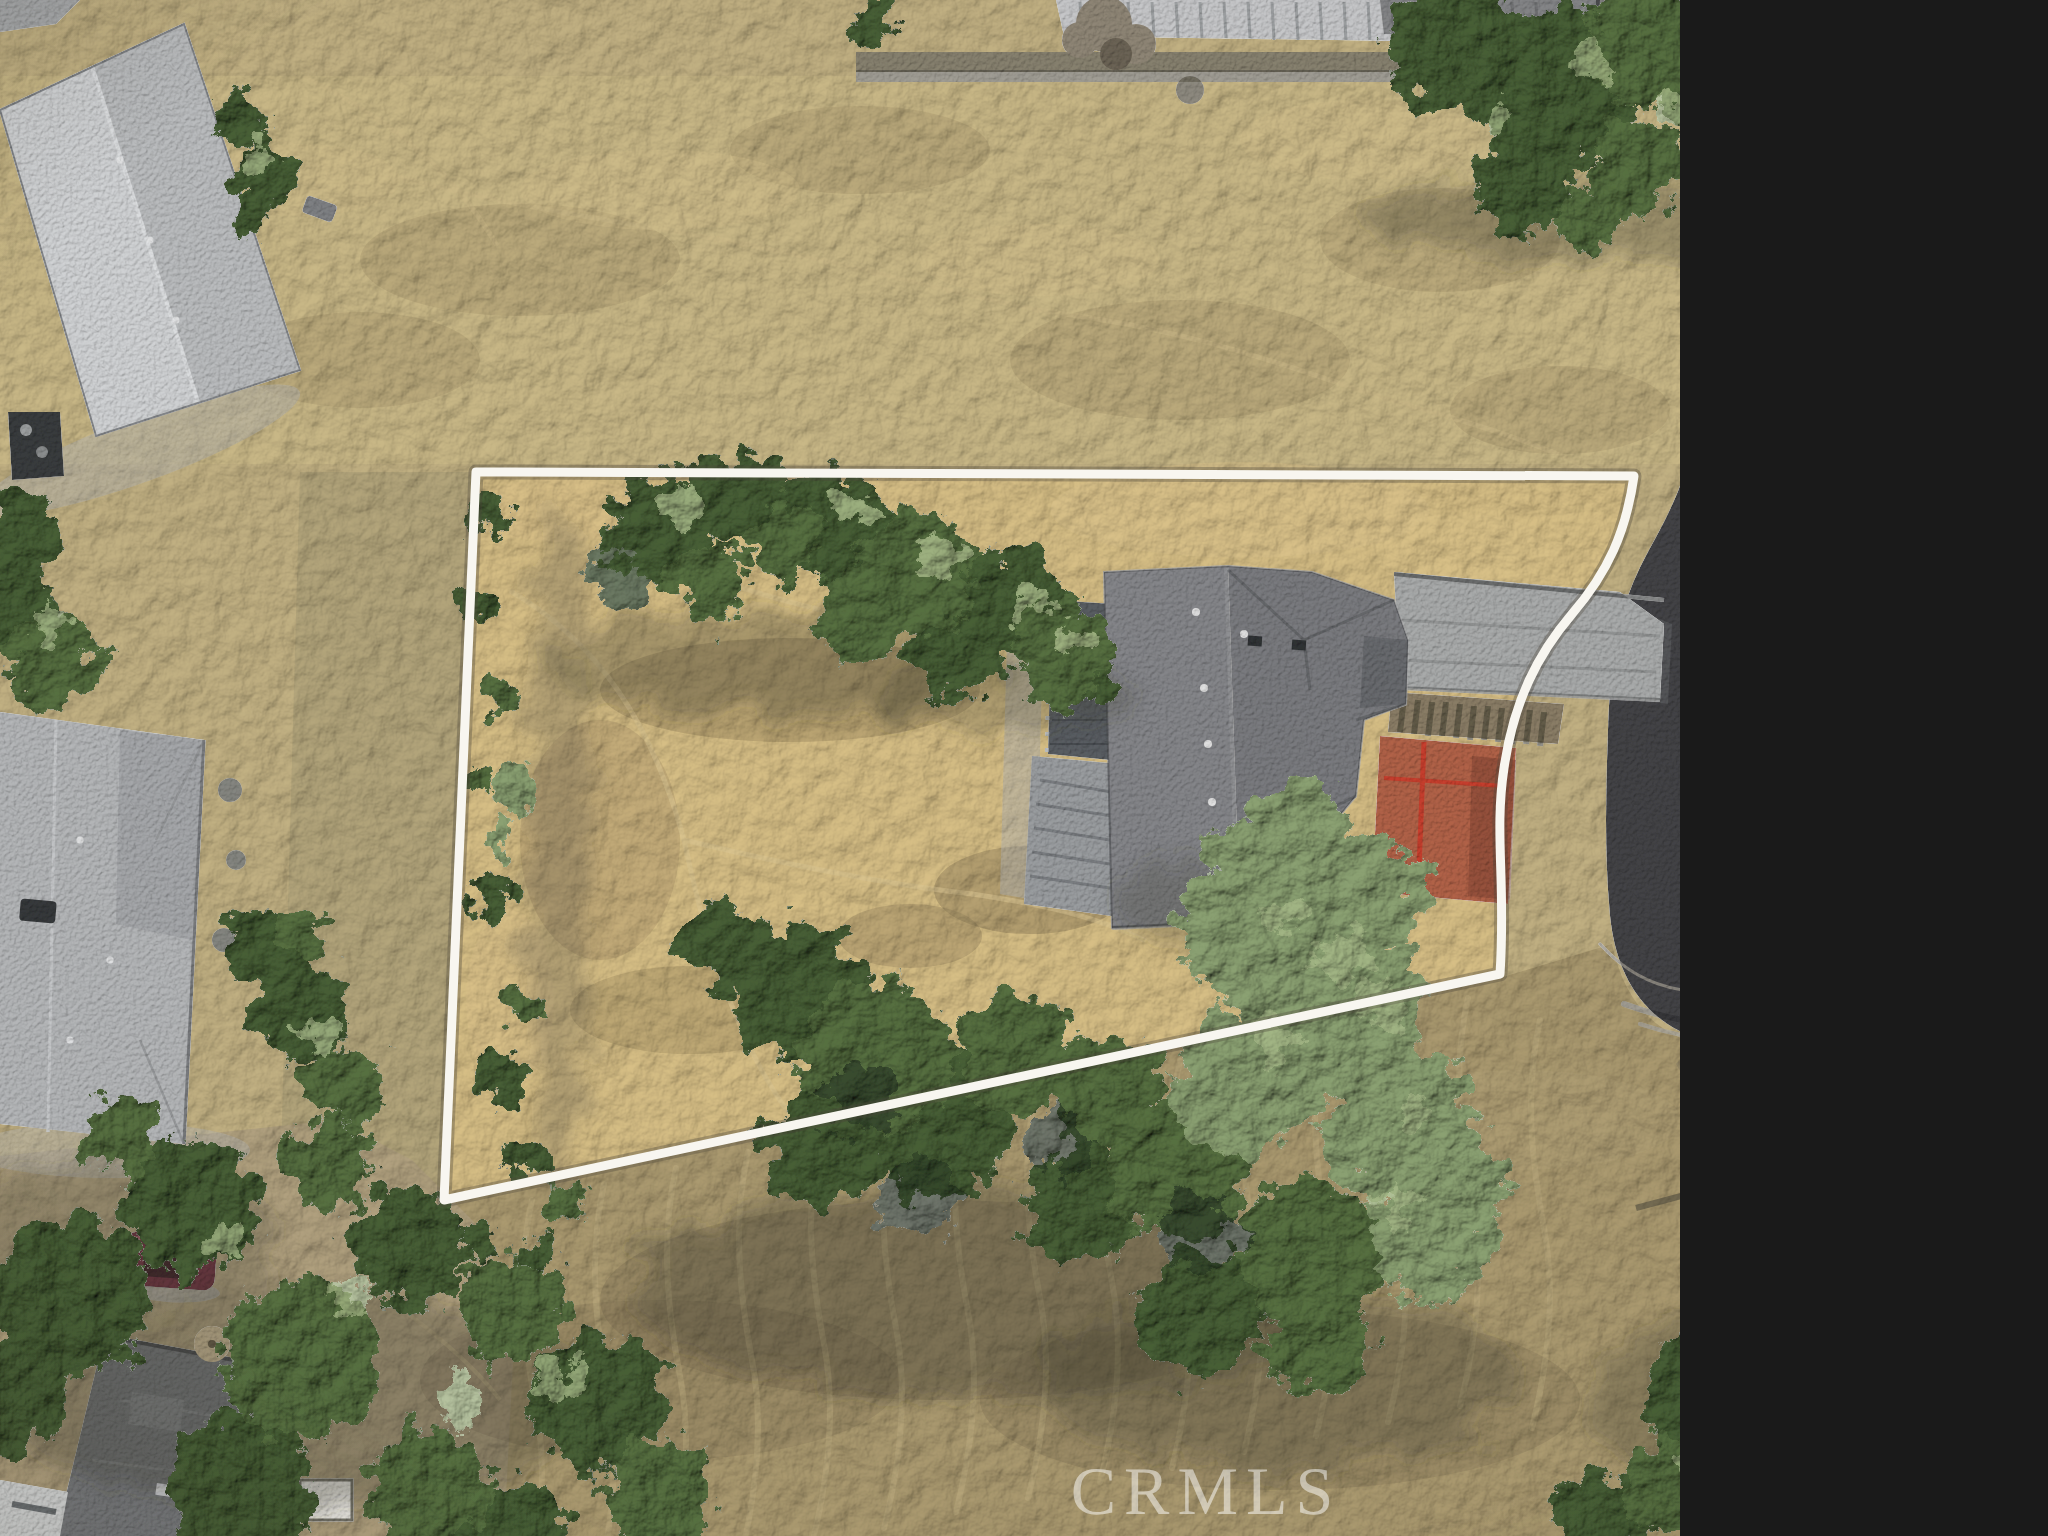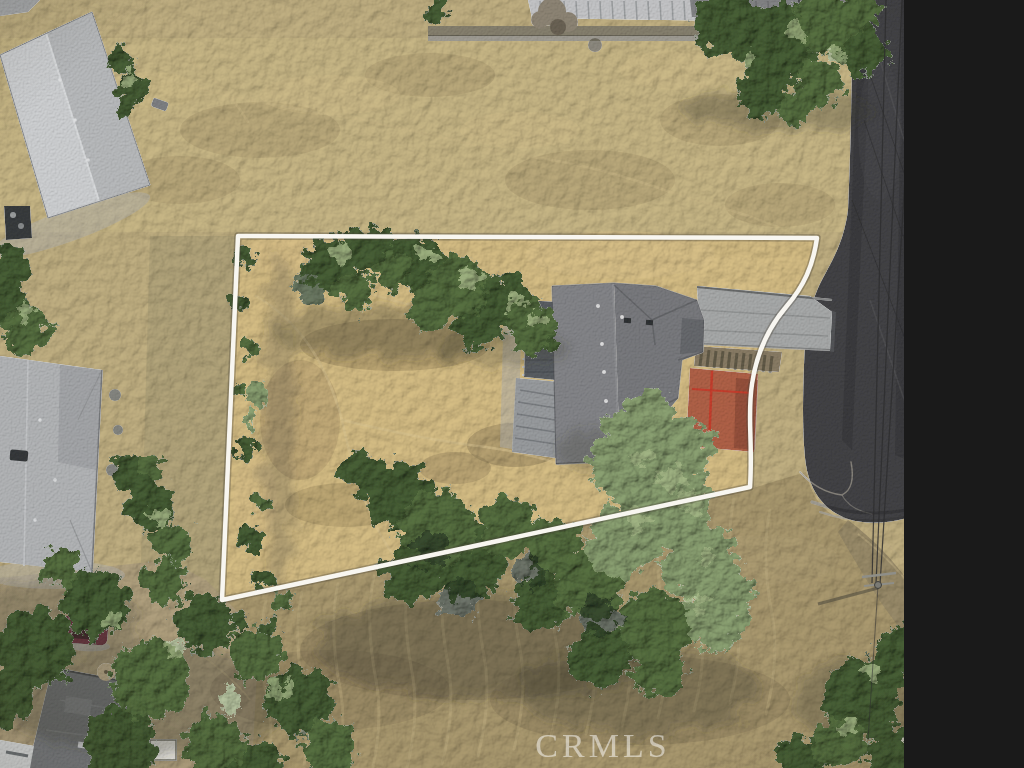--- a/index.html
+++ b/index.html
@@ -1,16 +1,16 @@
 <!DOCTYPE html>
 <html><head>
 <meta charset="utf-8">
 <style>
   html,body{margin:0;padding:0;background:#1a1a1a;}
-  #stage{position:relative;width:904px;height:768px;overflow:hidden;background:#fca5a5;}
+  #stage{position:relative;width:840px;height:768px;overflow:hidden;background:#fca5a5;}
   svg{position:absolute;inset:0;display:block;}
   text.wm{font-family:"Liberation Serif","DejaVu Serif",serif;font-weight:400;}
 </style>
 </head>
 <body>
 
 <div id="stage">
 <svg width="1024" height="768" viewBox="0 0 1024 768" xmlns="http://www.w3.org/2000/svg">
 <defs>
   <filter id="fGround" x="-3%" y="-3%" width="106%" height="106%">

